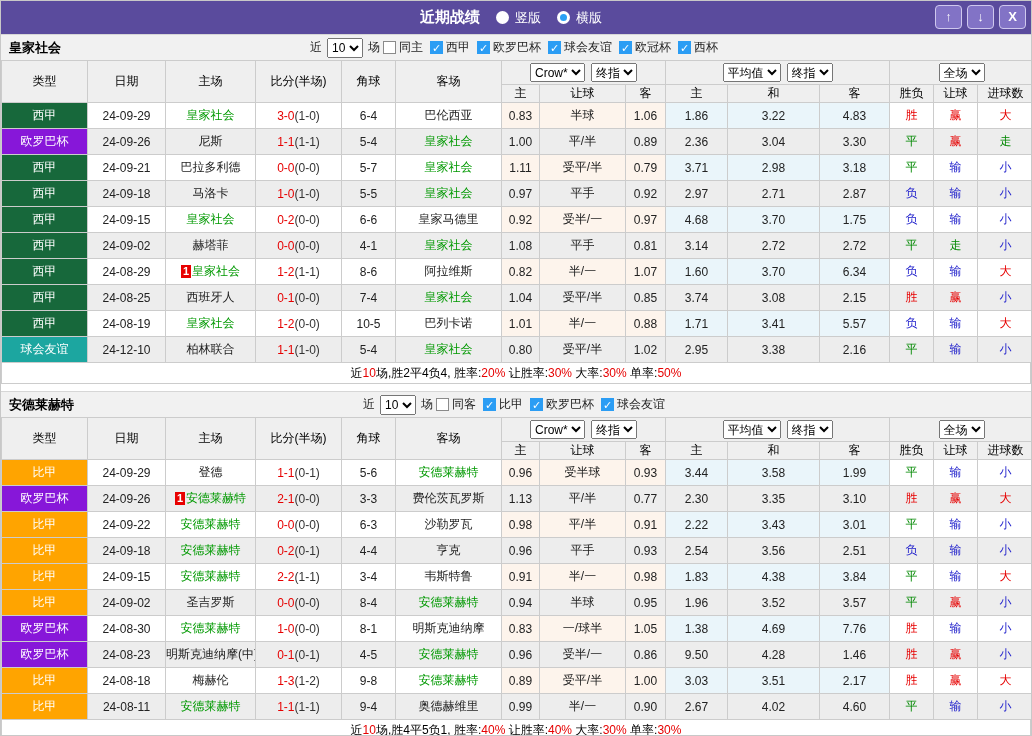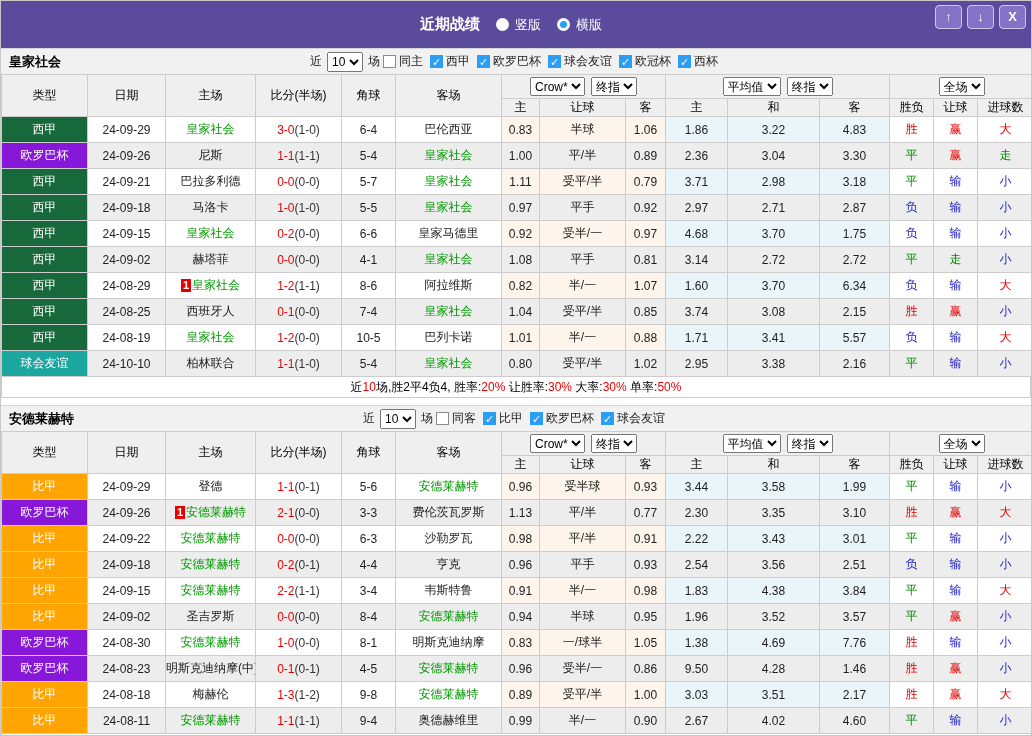--- a/index.html
+++ b/index.html
@@ -1,20 +1,20 @@
 <!DOCTYPE html>
 <html><head>
 <meta charset="utf-8">
 <style>
   html,body{margin:0;padding:0;background:#fff;}
   body{font-family:"Liberation Sans","DejaVu Sans",sans-serif;font-size:12px;color:#222;}
   .app{width:1032px;height:736px;box-sizing:border-box;border:1px solid #c8c8c8;overflow:hidden;background:#fff;}
 
   
-  .titlebar{height:47px;background:#5a4b9d;position:relative;display:flex;align-items:center;justify-content:center;color:#fff;}
+  .titlebar{height:33px;background:#5a4b9d;position:relative;display:flex;align-items:center;justify-content:center;color:#fff;}
   .title{font-weight:bold;font-size:15px;margin-right:16px;}
   .radio-group{display:flex;align-items:center;gap:6px;font-family:Liberation Serif, serif;}
   .radio{width:13px;height:13px;border-radius:50%;background:#fff;display:inline-block;position:relative;box-sizing:border-box;}
   .radio.selected::after{content:"";position:absolute;left:3px;top:3px;width:7px;height:7px;border-radius:50%;background:#2aa0f5;}
   .radio-label{font-size:13px;margin-right:10px;cursor:pointer;}
   .tb-buttons{position:absolute;right:5px;top:4px;display:flex;gap:5px;}
   .tb-btn{width:27px;height:24px;background:#8273c6;border:1px solid #cfc8ee;border-radius:4px;color:#fff;font-weight:bold;font-size:13px;line-height:22px;text-align:center;padding:0;cursor:pointer;font-family:inherit;}
 
   
   .filterbar{height:26px;background:#f1f1f1;position:relative;display:flex;align-items:center;justify-content:center;border-top:1px solid #d6d6d6;box-sizing:border-box;}
@@ -288,21 +288,21 @@
             <td class="o1">0.88</td>
             <td class="o2">1.71</td>
             <td class="o2">3.41</td>
             <td class="o2">5.57</td>
             <td style="color: rgb(34, 34, 204);">负</td>
             <td style="color: rgb(34, 34, 204);">输</td>
             <td style="color: rgb(230, 0, 0);">大</td>
           </tr>
           <tr class="alt">
             <td class="c-league" style="background: rgb(28, 166, 160);">球会友谊</td>
-            <td>24-10-10</td>
+            <td>24-12-10</td>
             <td><span>柏林联合</span></td>
             <td><span style="color: rgb(230, 0, 0);">1-1</span><span style="color: rgb(51, 51, 51);">(1-0)</span></td>
             <td>5-4</td>
             <td><span style="color: rgb(0, 153, 0);">皇家社会</span></td>
             <td class="o1">0.80</td>
             <td class="o1">受平/半</td>
             <td class="o1">1.02</td>
             <td class="o2">2.95</td>
             <td class="o2">3.38</td>
             <td class="o2">2.16</td>

